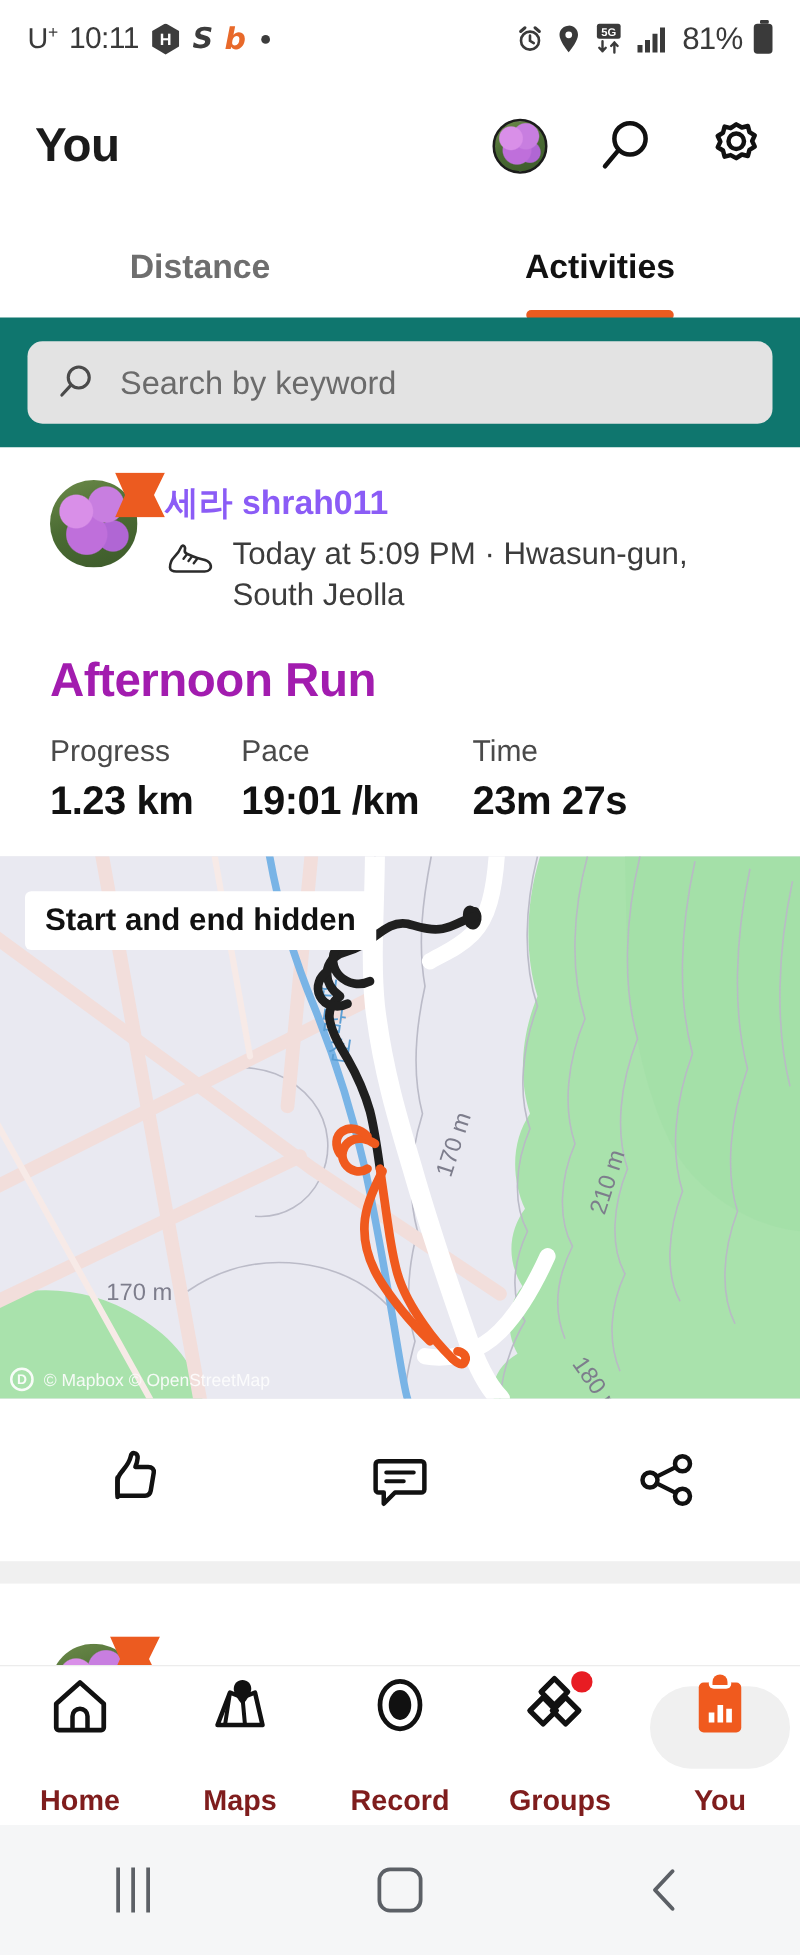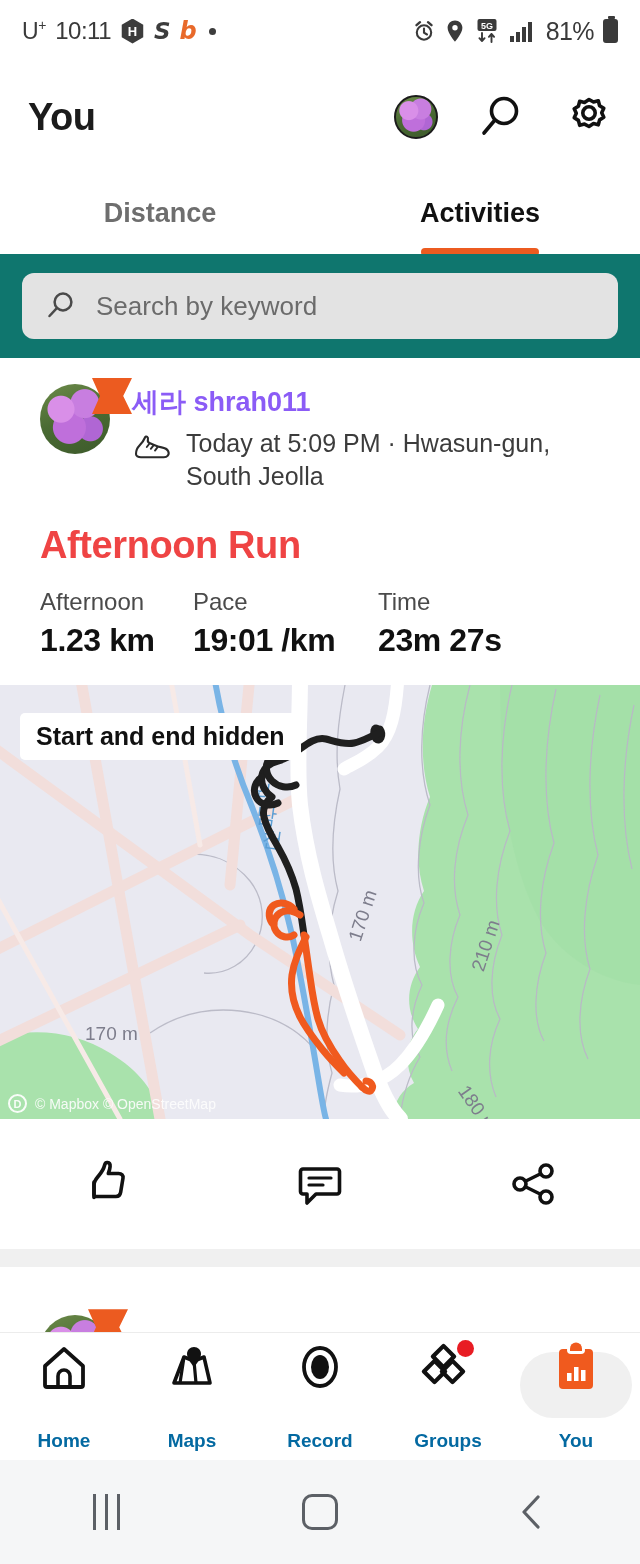--- a/index.html
+++ b/index.html
@@ -87,21 +87,21 @@
   .avatar-flag{
     position:absolute;top:-6px;right:-22px;width:40px;height:36px;
     background:#ec5b20;clip-path:polygon(0 0,100% 0,78% 50%,100% 100%,0 100%,20% 50%);
   }
   .post-meta{ flex:1;padding-top:2px;}
   .post-name{ font-size:27px;color:#8b5cf6;line-height:1.25;}
   .post-name .kr{ font-weight:bold; }
   .post-name .handle{ font-weight:bold; }
   .post-sub{ display:flex;gap:14px;margin-top:7px;align-items:flex-start;}
   .post-subtext{ font-size:25px;color:#3c3c3c;line-height:1.34;max-width:430px;}
-  .post-title{ font-size:38px;font-weight:bold;color:#ef4444;padding:30px 0 0 40px;letter-spacing:-.4px;}
+  .post-title{ font-size:38px;font-weight:bold;color:#a21caf;padding:30px 0 0 40px;letter-spacing:-.4px;}
   .stats{ display:flex;padding:22px 0 26px 40px;gap:0;}
   .stat{ }
   .stat-l{ font-size:24px;color:#4a4a4a;line-height:1.1;}
   .stat-v{ font-size:32px;font-weight:bold;color:#111;margin-top:7px;letter-spacing:-.4px;}
   .stat:nth-child(1){ width:153px;}
   .stat:nth-child(2){ width:185px;}
 
   
   .mapwrap{ position:relative;width:640px;height:434px;overflow:hidden;background:#e8e8f0;}
   .map-badge{
@@ -129,21 +129,21 @@
   }
   .next-flag{ position:absolute;left:88px;top:42px;width:40px;height:36px;background:#ec5b20;
               clip-path:polygon(0 0,100% 0,78% 50%,100% 100%,0 100%,20% 50%);}
 
   
   .bottomnav{
     position:absolute;bottom:104px;left:0;width:640px;height:128px;background:#fff;
     display:flex;align-items:center;border-top:1px solid #ececec;z-index:20;
   }
   .nav-item{ flex:1;display:flex;flex-direction:column;align-items:center;justify-content:center;gap:9px;position:relative;}
-  .nav-label{ font-size:19px;font-weight:bold;color:#0369a1;margin-top:29px;}
+  .nav-label{ font-size:23px;font-weight:bold;color:#7f1d1d;margin-top:29px;}
   .nav-icon-box{ position:relative;width:56px;height:50px;display:flex;align-items:center;justify-content:center;}
   .nav-badge{ position:absolute;top:-2px;right:2px;width:17px;height:17px;border-radius:50%;background:#e81c23;}
   .you-pill{
     position:absolute;top:10px;left:50%;transform:translateX(-50%);
     width:112px;height:66px;border-radius:33px;background:#f0f0f0;z-index:-1;
   }
 
   
   .sysnav{
     position:absolute;bottom:0;left:0;width:640px;height:104px;background:#f5f6f7;
@@ -254,21 +254,21 @@
           </svg>
           <span class="post-subtext">Today at 5:09 PM · Hwasun-gun, South Jeolla</span>
         </div>
       </div>
     </div>
 
     <div class="post-title">Afternoon Run</div>
 
     <div class="stats">
       <div class="stat">
-        <div class="stat-l">Afternoon</div>
+        <div class="stat-l">Progress</div>
         <div class="stat-v">1.23 km</div>
       </div>
       <div class="stat">
         <div class="stat-l">Pace</div>
         <div class="stat-v">19:01 /km</div>
       </div>
       <div class="stat">
         <div class="stat-l">Time</div>
         <div class="stat-v">23m 27s</div>
       </div>

